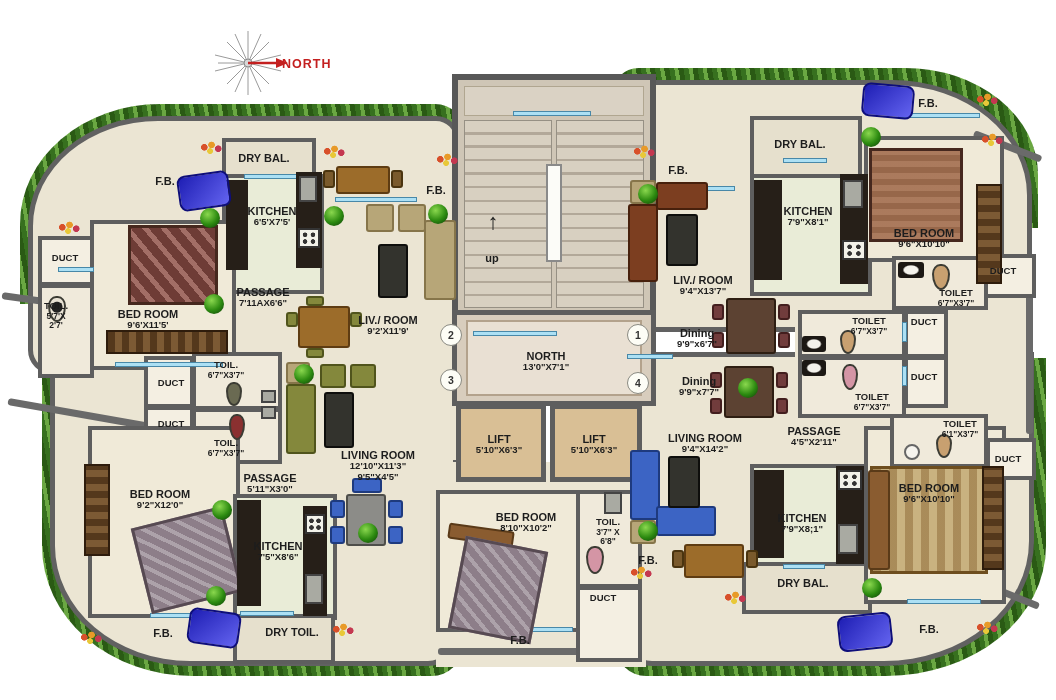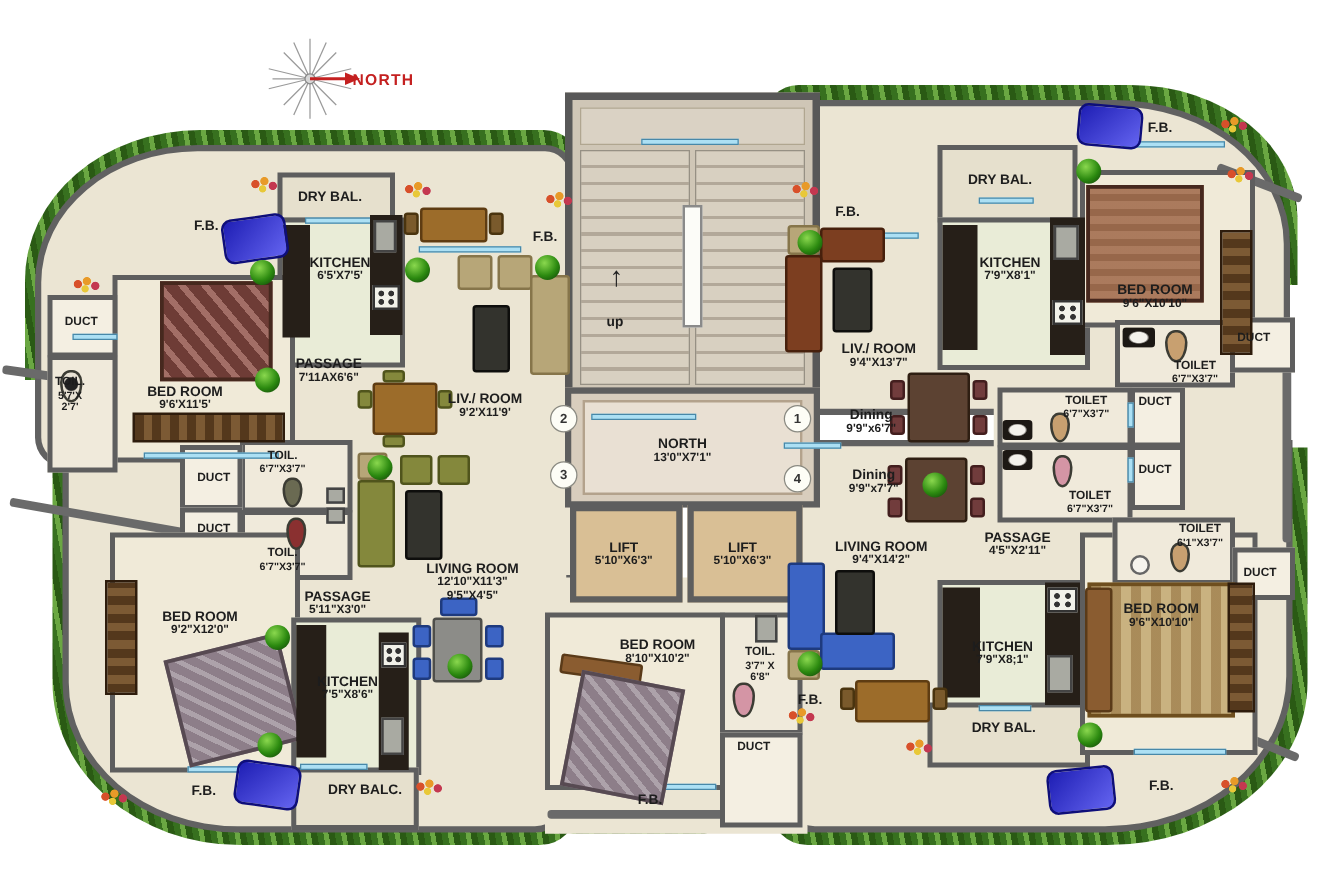--- a/index.html
+++ b/index.html
@@ -401,21 +401,21 @@
     </div>
   <div class="lbl" style="left:378px;top:466px;">
       <span class="nm">LIVING ROOM</span>
       <span class="dm">12'10"X11'3"</span>
       <span class="dm">9'5"X4'5"</span>
     </div>
   <div class="lbl" style="left:163px;top:633px;">
       <span class="nm">F.B.</span>
     </div>
   <div class="lbl" style="left:292px;top:632px;">
-      <span class="nm">DRY BALC.</span>
+      <span class="nm">DRY TOIL.</span>
     </div>
 
   <div class="room b" style="left:436px;top:490px;width:144px;height:142px;"></div>
   <div class="room t" style="left:576px;top:490px;width:66px;height:98px;"></div>
   <div class="room d" style="left:576px;top:586px;width:66px;height:76px;"></div>
   <div class="furn hd" style="left:448px;top:527px;width:66px;height:16px;transform:rotate(8deg);"></div>
   <div class="bed purple" style="left:456px;top:543px;width:84px;height:94px;transform:rotate(11deg);"></div>
   <div class="wc pk" style="left:586px;top:546px;width:18px;height:28px;"></div>
   <div class="sink" style="left:604px;top:492px;width:18px;height:22px;"></div>
   <div class="lbl" style="left:526px;top:522px;">

